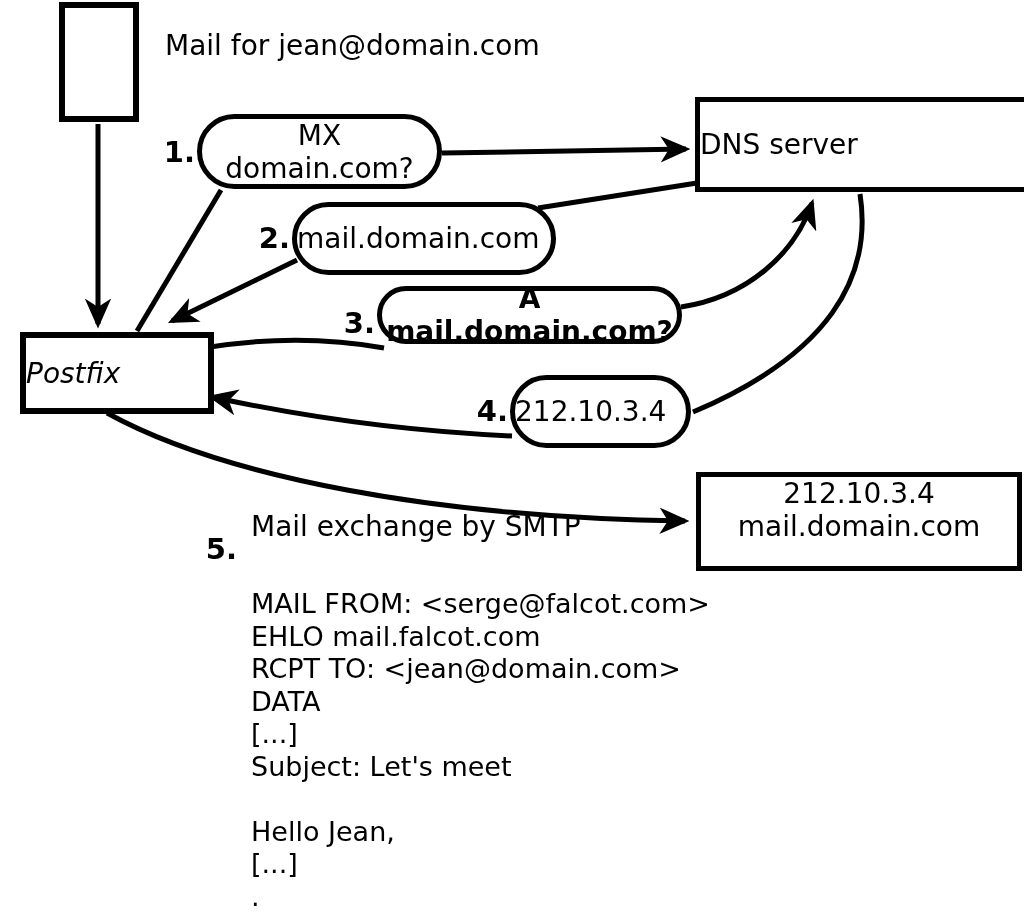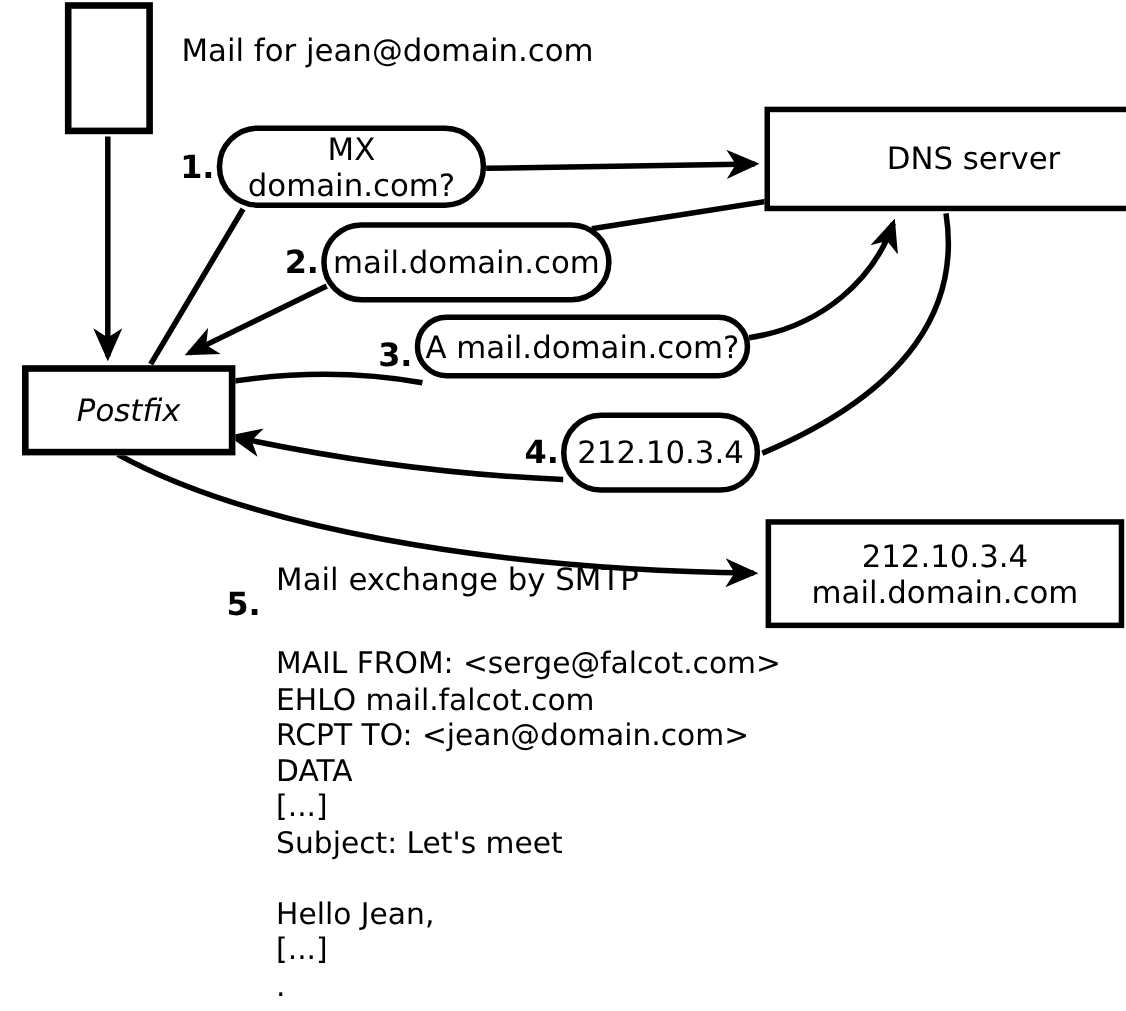--- a/index.html
+++ b/index.html
@@ -3,21 +3,21 @@
 <meta charset="utf-8">
 <style>
   html,body{margin:0;padding:0;background:#fff;}
   .canvas{
     position:relative;width:1024px;height:919px;background:#ffffff;
     font-family:"DejaVu Sans",sans-serif;color:#000;overflow:hidden;
   }
   .wires{position:absolute;left:0;top:0;}
   .box{
     position:absolute;box-sizing:border-box;background:#fff;border:5px solid #000;
-    display:flex;align-items:center;justify-content:center;
+    display:flex;align-items:center;justify-content:flex-start;
     font-size:28px;text-align:center;
   }
   .pill{border-radius:44px;}
   .mail-icon{border-width:6px;}
   .postfix-box{border-width:6px;}
   .mail-server{flex-direction:column;line-height:33px;}
   .num{
     position:absolute;font-weight:bold;font-size:29px;line-height:32px;
     text-align:right;width:55px;
   }
@@ -80,21 +80,21 @@
   <div class="box pill" style="left:197px;top:114px;width:245px;height:75px;">
     <span>MX domain.com?</span>
   </div>
 
   <div class="num" style="left:235px;top:222px;">2.</div>
   <div class="box pill" style="left:292px;top:202px;width:264px;height:73px;">
     <span>mail.domain.com</span>
   </div>
 
   <div class="num" style="left:320px;top:307px;">3.</div>
-  <div class="box pill" style="left:377px;top:286px;width:305px;height:58px;">
+  <div class="box pill" style="left:377px;top:286px;width:305px;height:58px;font-weight:bold;">
     <span>A mail.domain.com?</span>
   </div>
 
   <div class="num" style="left:453px;top:395px;">4.</div>
   <div class="box pill" style="left:510px;top:375px;width:181px;height:73px;">
     <span>212.10.3.4</span>
   </div>
 
   <div class="num" style="left:182px;top:533px;">5.</div>
   <div class="step5-label" style="left:251px;top:511px;">Mail exchange by SMTP</div>

